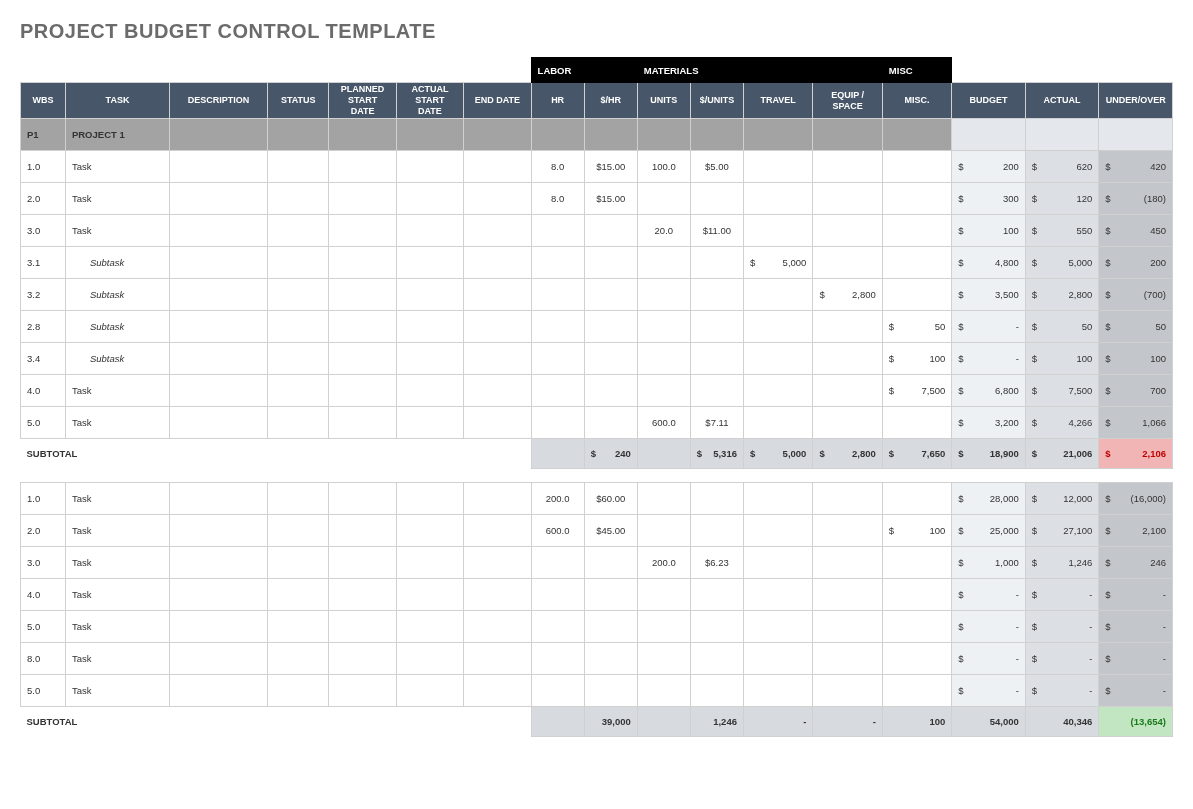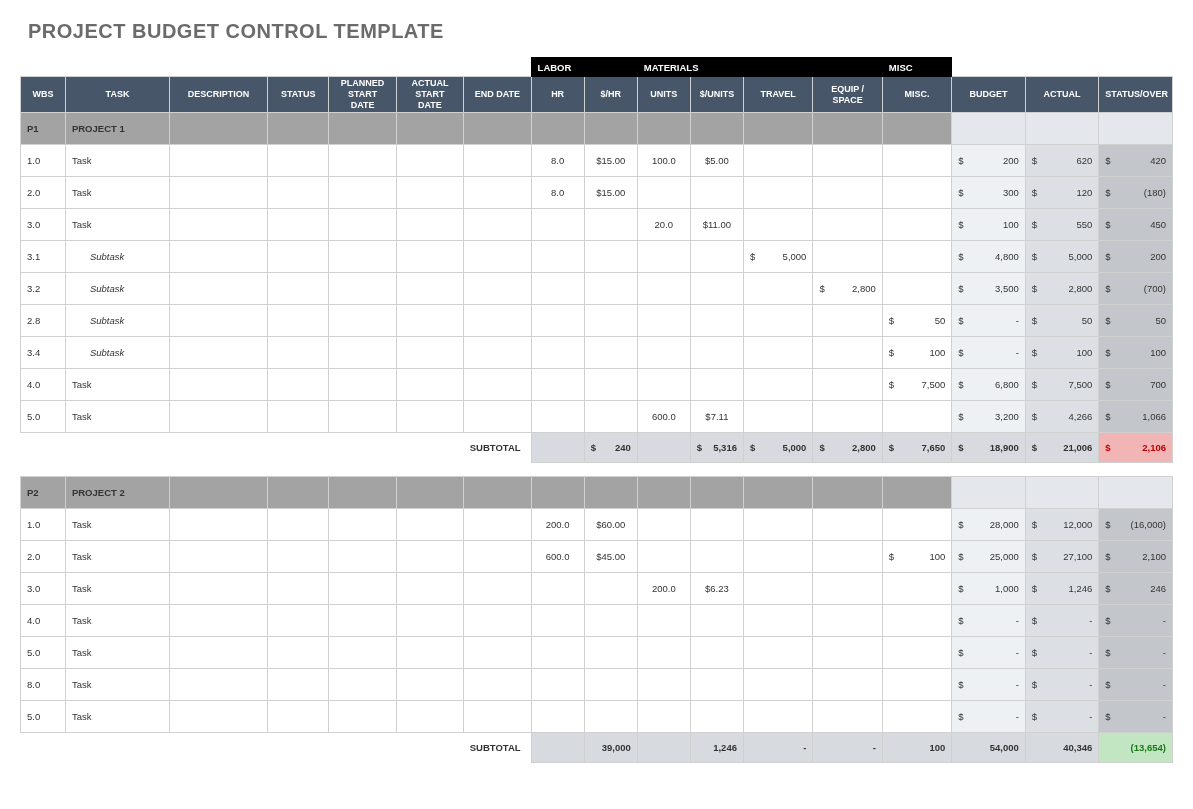--- a/index.html
+++ b/index.html
@@ -10,21 +10,21 @@
     font-size: 10px;
     background: #fff;
     color: #333;
     width: 1193px;
   }
   h1.title {
     font-size: 20px;
     font-weight: bold;
     color: #6b6b6b;
     letter-spacing: 0.5px;
-    margin: 0 0 14px 8px;
+    margin: 0 0 14px 0;
   }
   table {
     border-collapse: collapse;
     width: 100%;
     table-layout: fixed;
   }
   th, td {
     border: 1px solid #d0d0d0;
     padding: 0 6px;
     height: 32px;
@@ -42,21 +42,21 @@
   .c-money { width: 68px; }
   .c-sum   { width: 72px; }
 
   
   tr.group-row th {
     background: #000;
     color: #fff;
     font-weight: bold;
     text-align: left;
     border: 1px solid #000;
-    height: 19px;
+    height: 25px;
   }
   tr.group-row th.blank {
     background: #fff;
     border: none;
   }
   
   tr.head-row th {
     background: #475668;
     color: #fff;
     font-weight: bold;
@@ -92,21 +92,20 @@
   tr.project td.uo-c { background: #e4e8ed; }
   
   tr.subtotal td {
     background: #d7dbe0;
     font-weight: bold;
     height: 30px;
   }
   tr.subtotal td.label {
     background: #fff;
     border: none;
-    text-align: right;
     padding-right: 10px;
   }
   tr.subtotal td.red   { background: #f2b5b5; color:#c00000;}
   tr.subtotal td.green { background: #c1e6c1; color:#1a7a1a;}
   
   tr.spacer td { border:none; height:14px; }
 </style>
 </head>
 <body>
 
@@ -150,21 +149,21 @@
       <th class="center">END DATE</th>
       <th class="center">HR</th>
       <th class="center">$/HR</th>
       <th class="center">UNITS</th>
       <th class="center">$/UNITS</th>
       <th class="center">TRAVEL</th>
       <th class="center">EQUIP / SPACE</th>
       <th class="center">MISC.</th>
       <th class="center">BUDGET</th>
       <th class="center">ACTUAL</th>
-      <th class="center">STATUS/OVER</th>
+      <th class="center">UNDER/OVER</th>
     </tr>
   </thead>
   <tbody id="tbody">
       <tr class="project">
         <td>P1</td>
         <td>PROJECT 1</td>
         <td></td>
         <td></td>
         <td></td>
         <td></td>
@@ -360,39 +359,20 @@
         <td class="money"><span class="sign">$</span>5,000</td>
         <td class="money"><span class="sign">$</span>2,800</td>
         <td class="money"><span class="sign">$</span>7,650</td>
         <td class="money"><span class="sign">$</span>18,900</td>
         <td class="money"><span class="sign">$</span>21,006</td>
         <td class="money red"><span class="sign">$</span>2,106</td>
       </tr>
       <tr class="spacer">
         <td colspan="17"></td>
       </tr>
-      <tr class="project">
-        <td>P2</td>
-        <td>PROJECT 2</td>
-        <td></td>
-        <td></td>
-        <td></td>
-        <td></td>
-        <td></td>
-        <td></td>
-        <td></td>
-        <td></td>
-        <td></td>
-        <td></td>
-        <td></td>
-        <td></td>
-        <td class="budget-c"></td>
-        <td class="actual-c"></td>
-        <td class="uo-c"></td>
-      </tr>
       <tr>
         <td>1.0</td>
         <td>Task</td>
         <td></td>
         <td></td>
         <td></td>
         <td></td>
         <td></td>
         <td class="num-c">200.0</td>
         <td class="num-c">$60.00</td>

